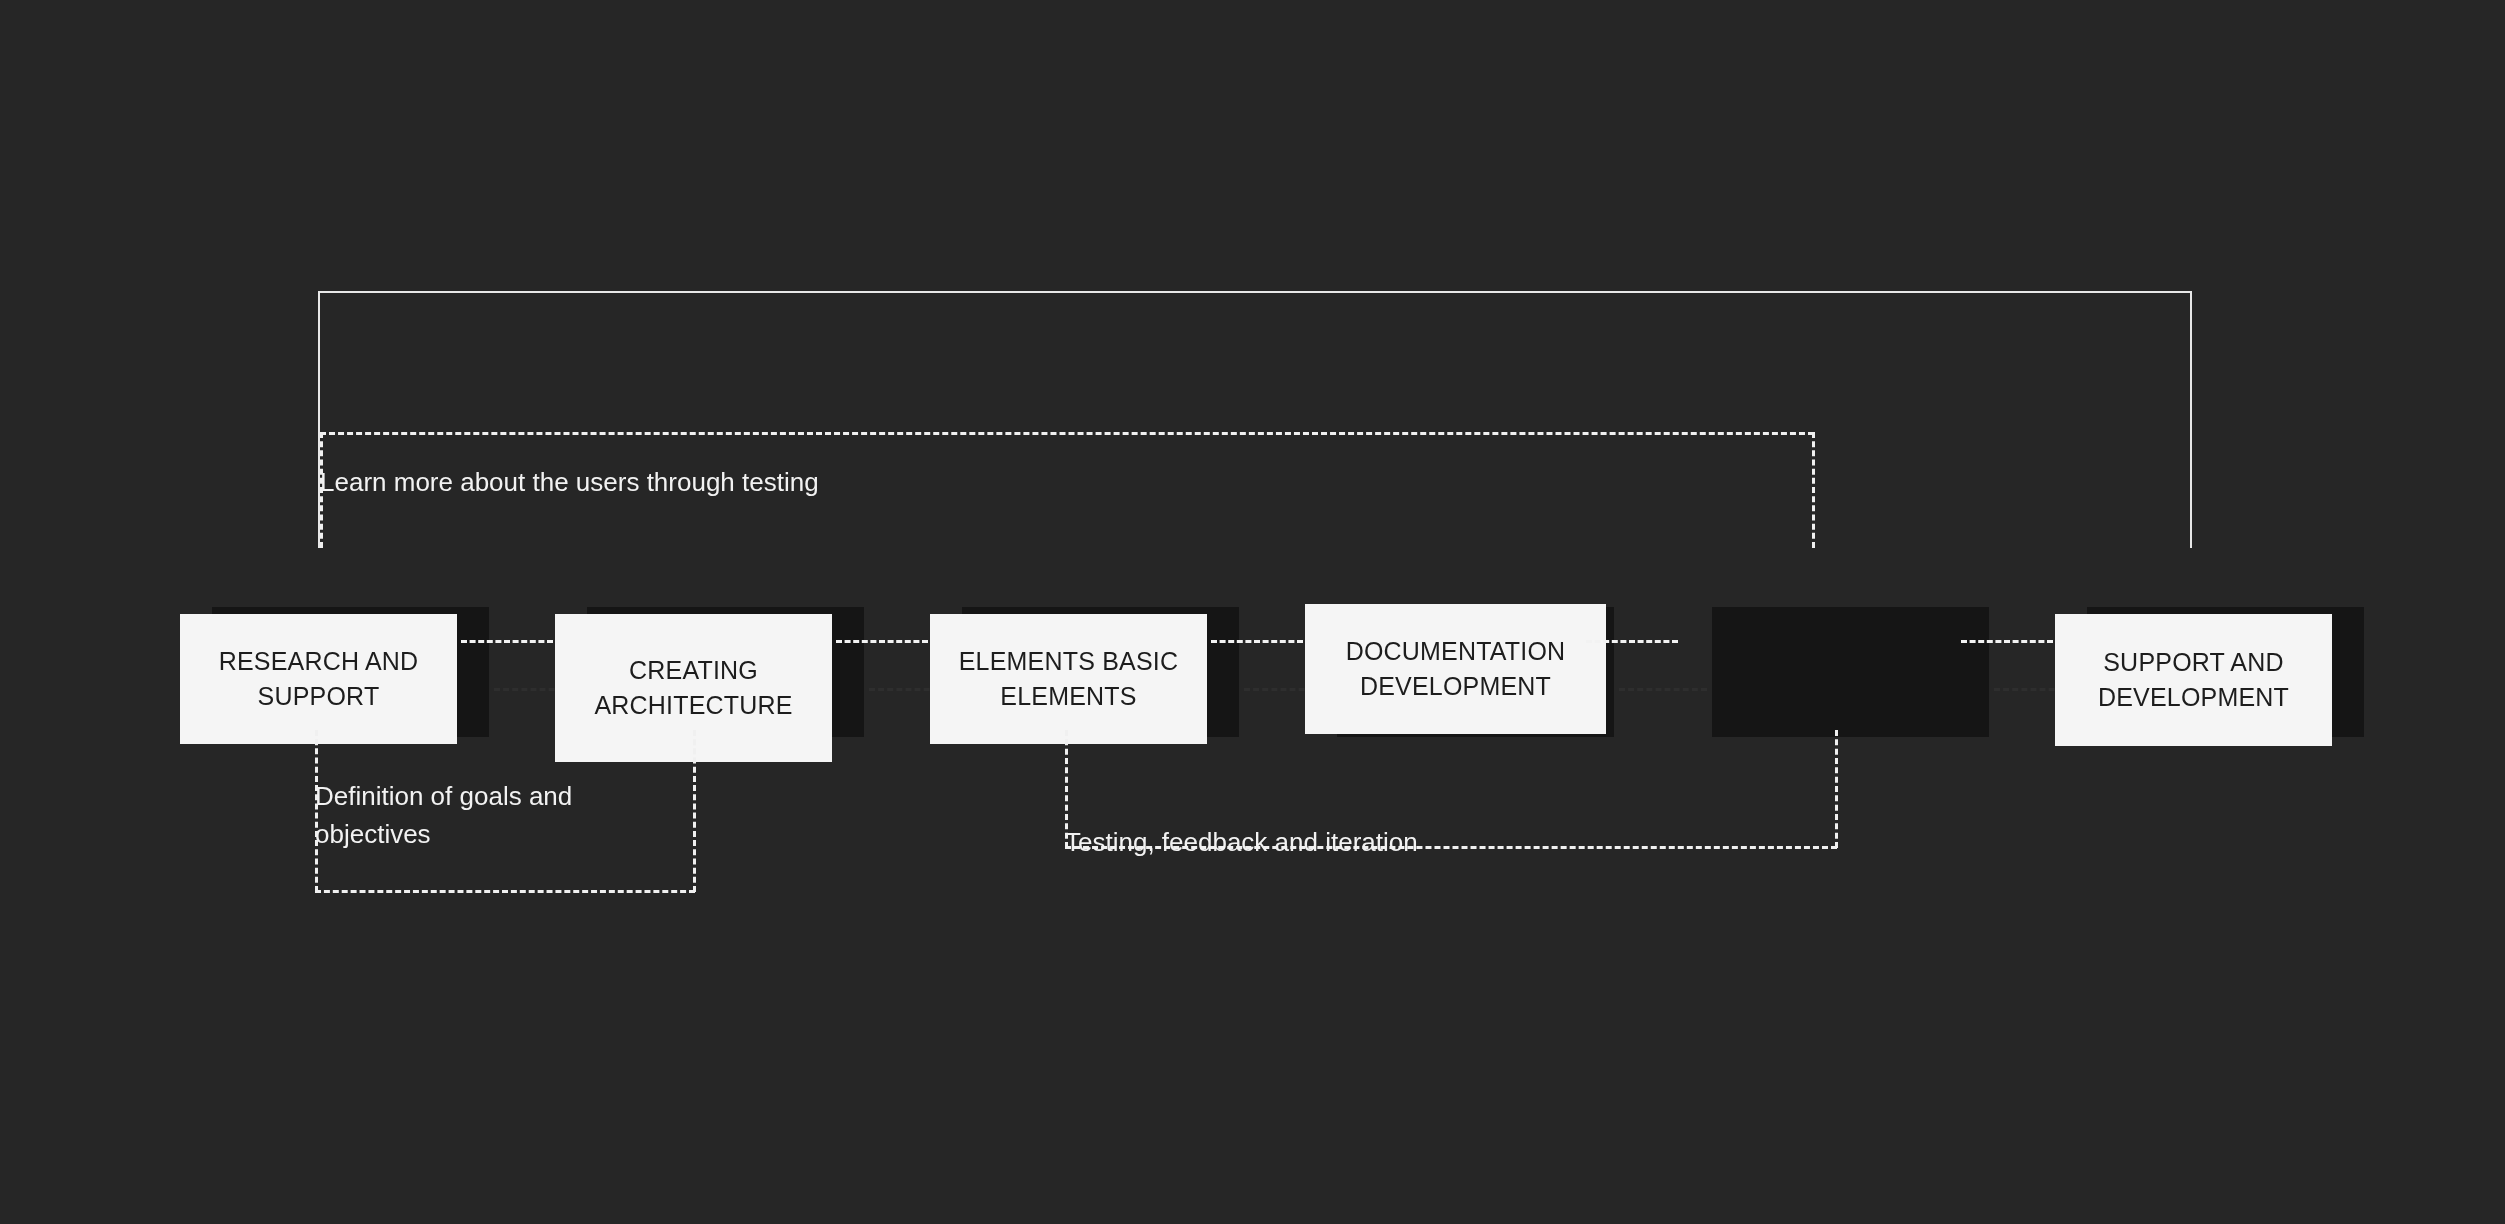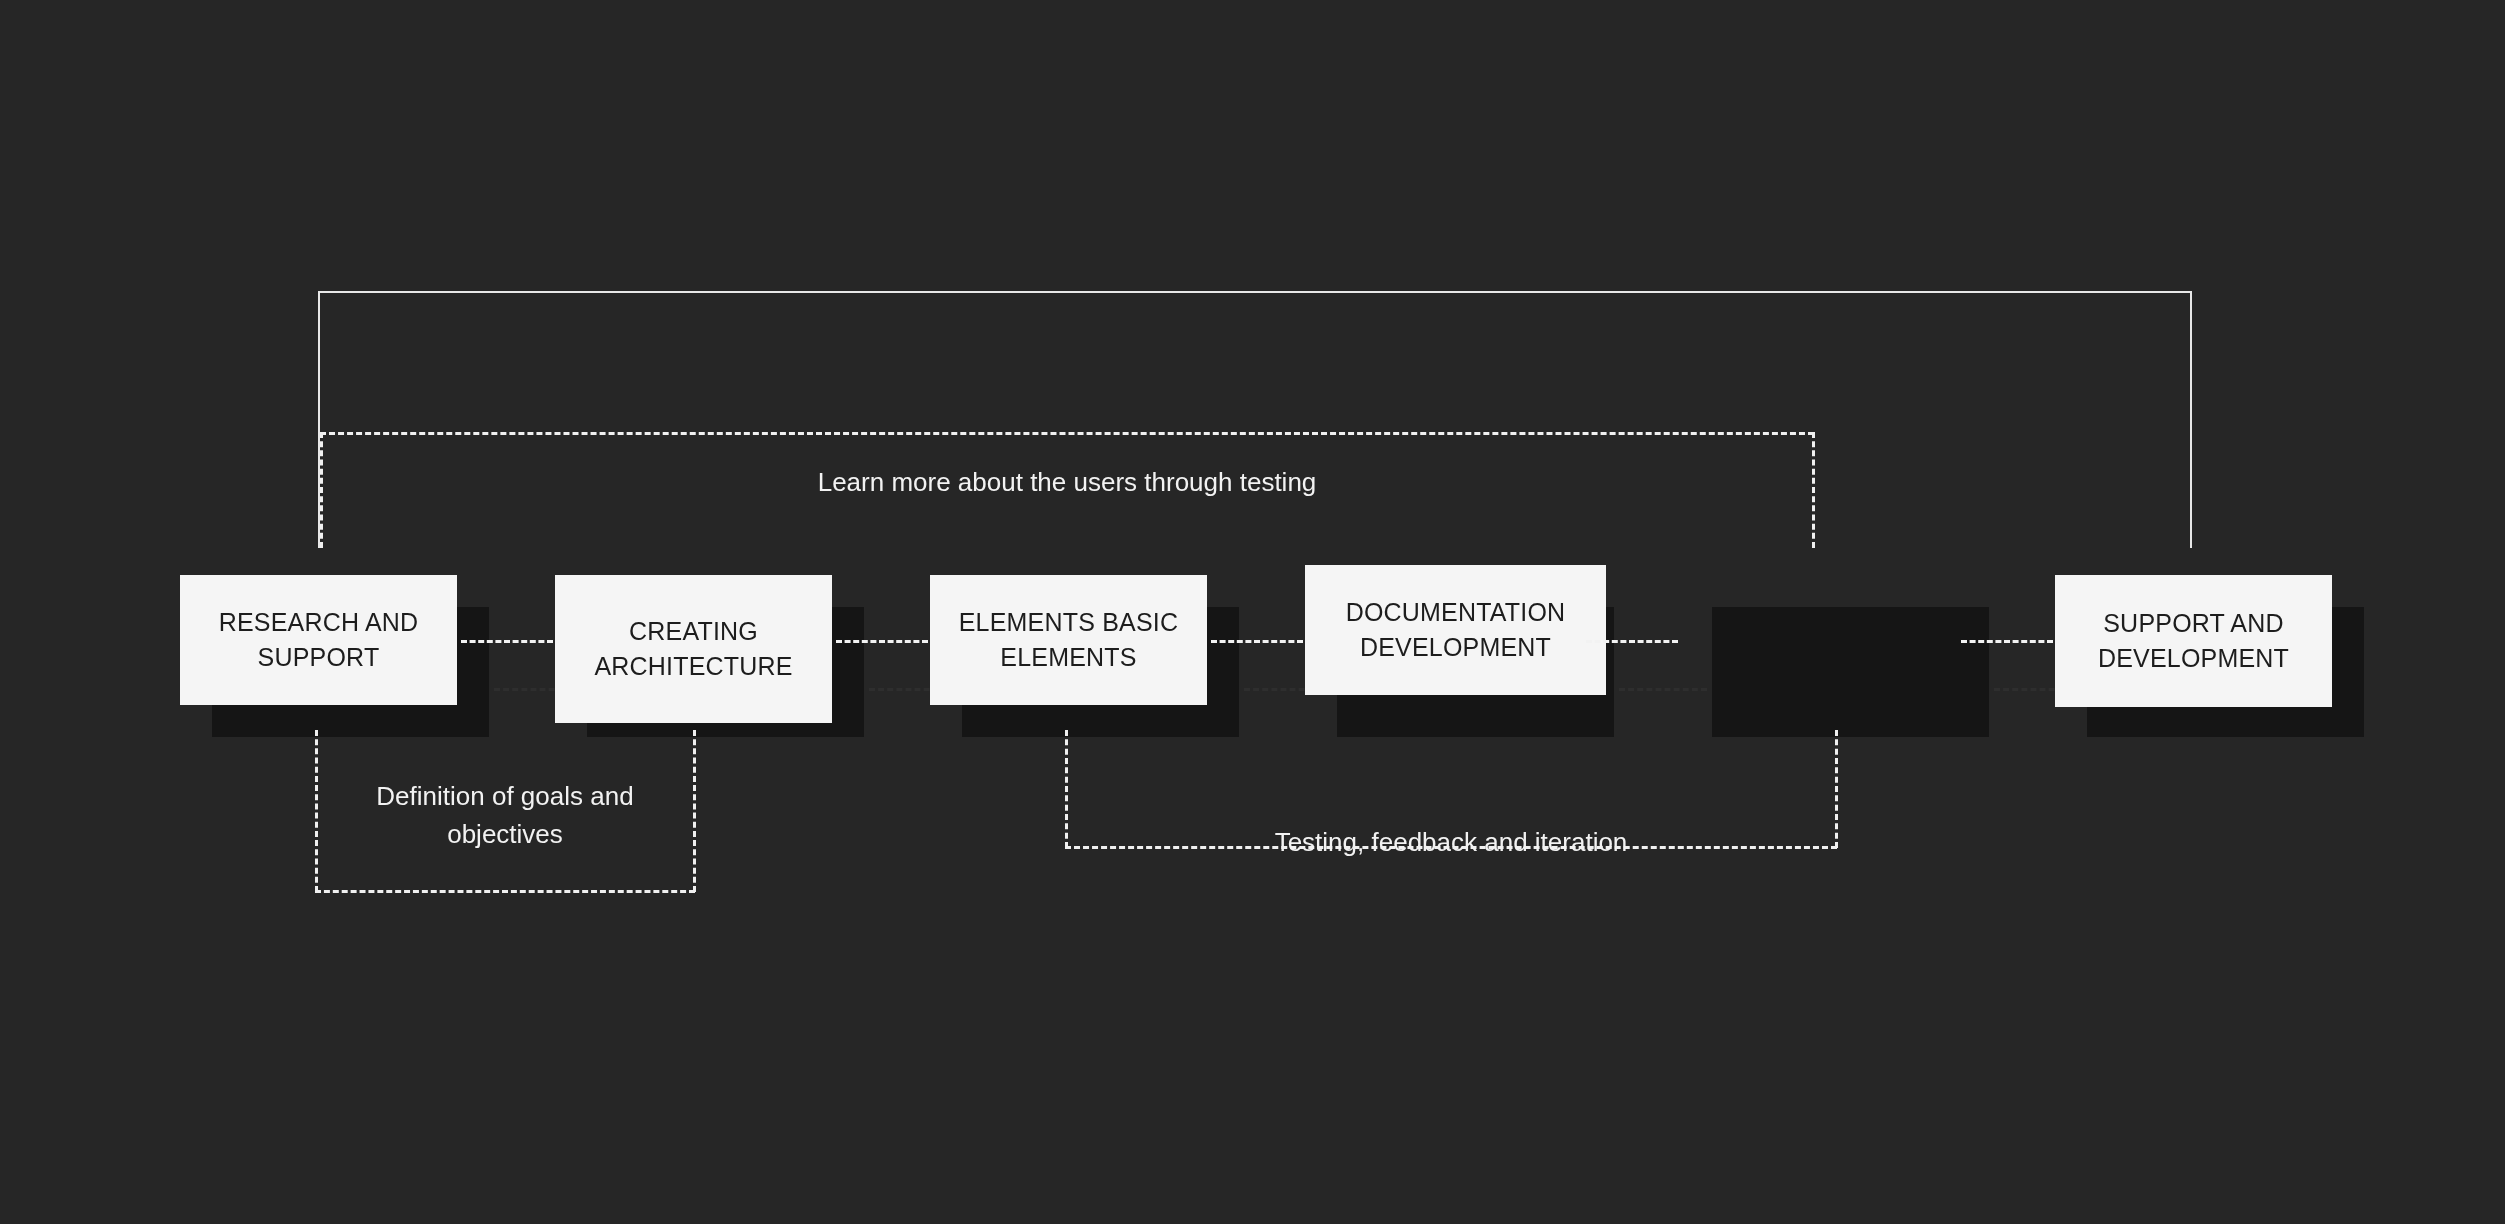--- a/index.html
+++ b/index.html
@@ -33,20 +33,21 @@
     display: flex;
     align-items: center;
     justify-content: center;
     text-align: center;
     font-size: 25px;
     line-height: 1.42;
     letter-spacing: 0.2px;
     padding: 16px 14px;
     box-sizing: border-box;
     z-index: 3;
+    margin-top: 39px;
   }
   .card-label {
     display: block;
     width: 100%;
   }
 
   
   .conn {
     position: absolute;
     height: 0;
@@ -85,21 +86,21 @@
     border-left: 3px dashed #f0f0f0;
     z-index: 5;
   }
 
   
   .caption {
     position: absolute;
     color: #f2f2f2;
     font-size: 26px;
     line-height: 1.45;
-    text-align: center;
+    text-align: left;
     z-index: 6;
   }
 </style>
 </head>
 <body>
 
 <div id="stage">
 
   <div class="line-v-solid" style="left:318px; top:291px; height:257px;"></div>
   <div class="line-h-solid" style="left:318px; top:291px; width:1874px;"></div>

